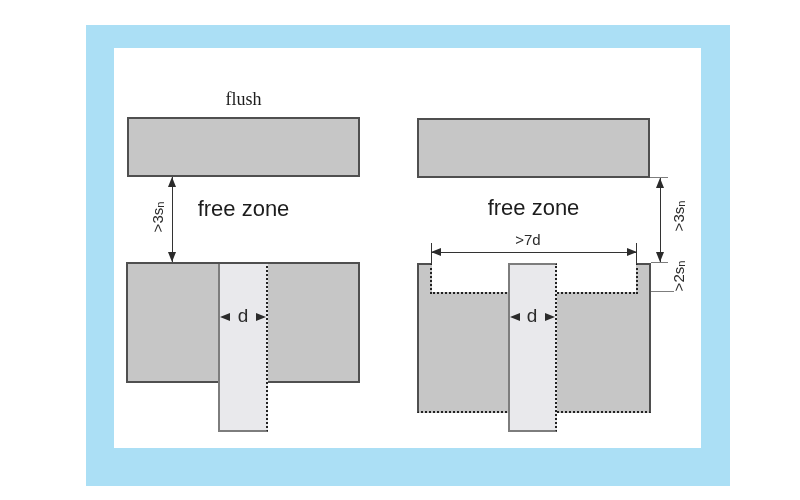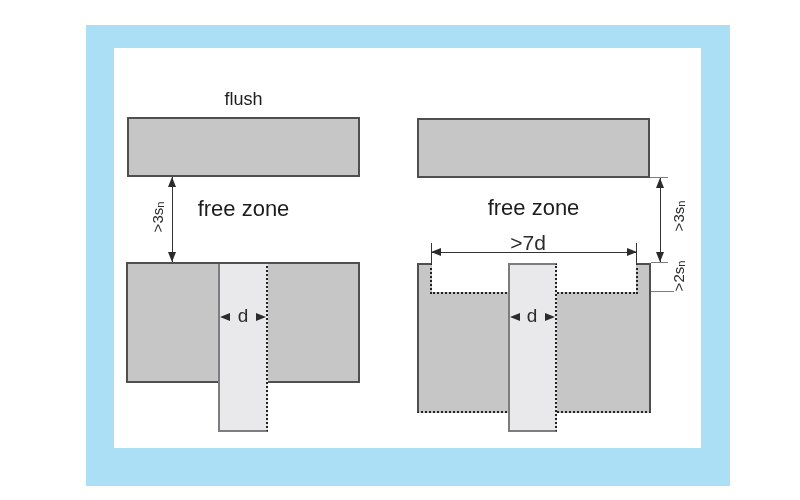--- a/index.html
+++ b/index.html
@@ -26,32 +26,32 @@
   .topline{height:2px;background:#4f4f4f;z-index:4;}
   .dline{background:#333;z-index:5;}
   .eline{background:#7d7d7d;z-index:5;}
   .arr{width:0;height:0;z-index:6;}
   .arr-up{border-left:4px solid transparent;border-right:4px solid transparent;border-bottom:10px solid #2b2b2b;}
   .arr-down{border-left:4px solid transparent;border-right:4px solid transparent;border-top:10px solid #2b2b2b;}
   .arr-left{border-top:4px solid transparent;border-bottom:4px solid transparent;border-right:10px solid #2b2b2b;}
   .arr-right{border-top:4px solid transparent;border-bottom:4px solid transparent;border-left:10px solid #2b2b2b;}
   .vlabel{width:60px;height:20px;display:flex;align-items:center;justify-content:center;
           transform:rotate(-90deg);font-size:15px;color:#2b2b2b;white-space:nowrap;z-index:6;}
-  .dimlabel{font-size:21px;text-align:center;color:#2b2b2b;z-index:6;}
+  .dimlabel{font-size:15px;text-align:center;color:#2b2b2b;z-index:6;}
   .dlabel{font-size:19px;text-align:center;color:#2b2b2b;z-index:6;}
   .sb{font-size:11px;position:relative;top:3px;}
 </style>
 </head>
 <body>
 
 <div class="stage">
 
   <div class="abs frame"></div>
 
-  <div class="abs title" style="left:127px;top:89px;width:233px;">flush</div>
+  <div class="abs title" style="left:127px;top:89px;width:233px;font-family:Liberation Serif, serif;">flush</div>
 
   <div class="abs plate" style="left:127px;top:117px;width:233px;height:60px;"></div>
 
   <div class="abs fz" style="left:127px;top:196px;width:233px;">free zone</div>
 
   <div class="abs dline" style="left:172px;top:177px;width:1px;height:85px;"></div>
   <div class="abs arr arr-up" style="left:168px;top:177px;"></div>
   <div class="abs arr arr-down" style="left:168px;top:252px;"></div>
   <div class="abs vlabel" style="left:127px;top:207px;">
       <span>&gt;3s</span>

